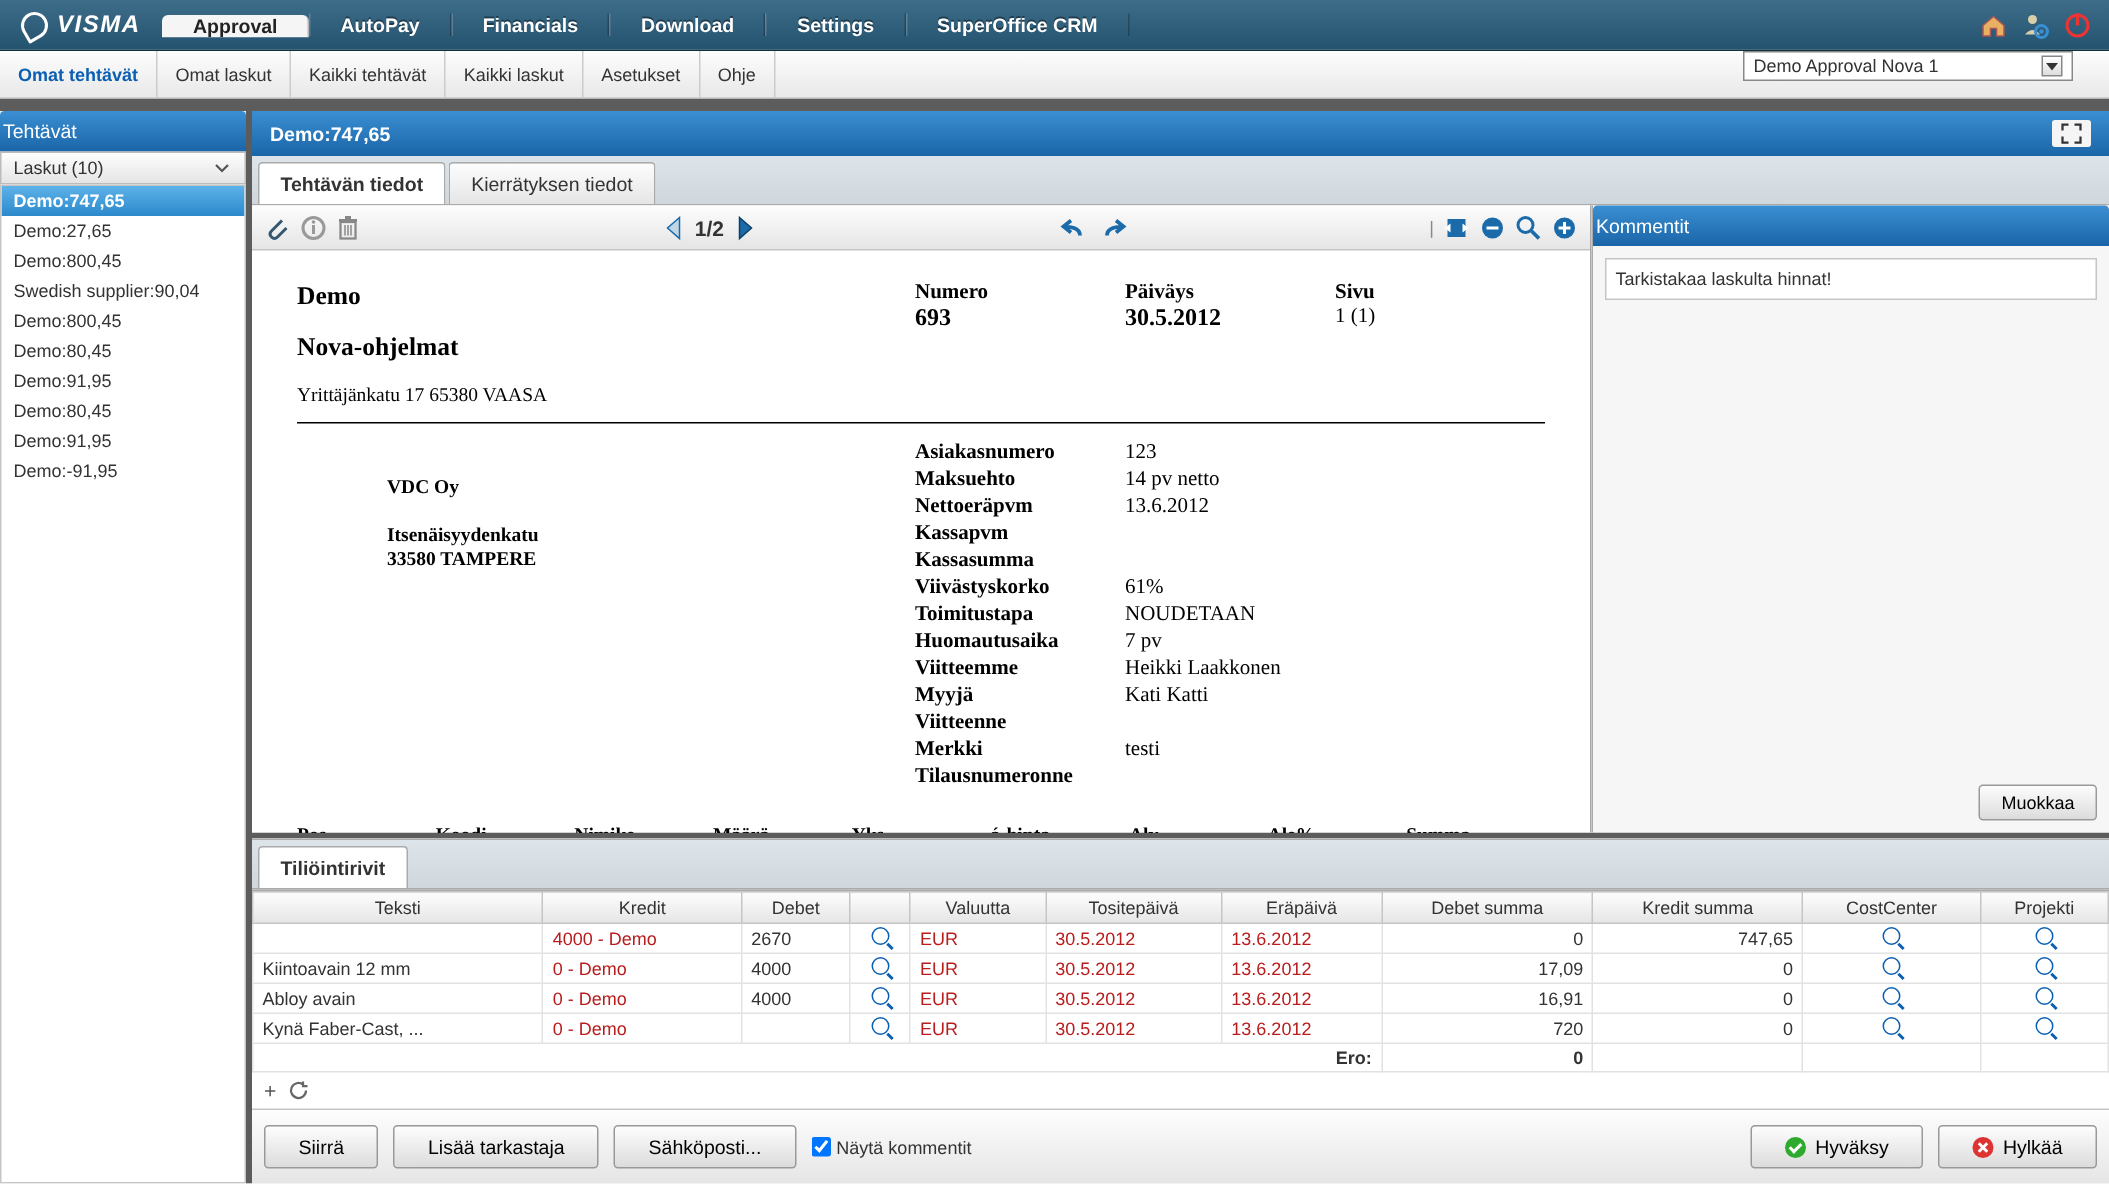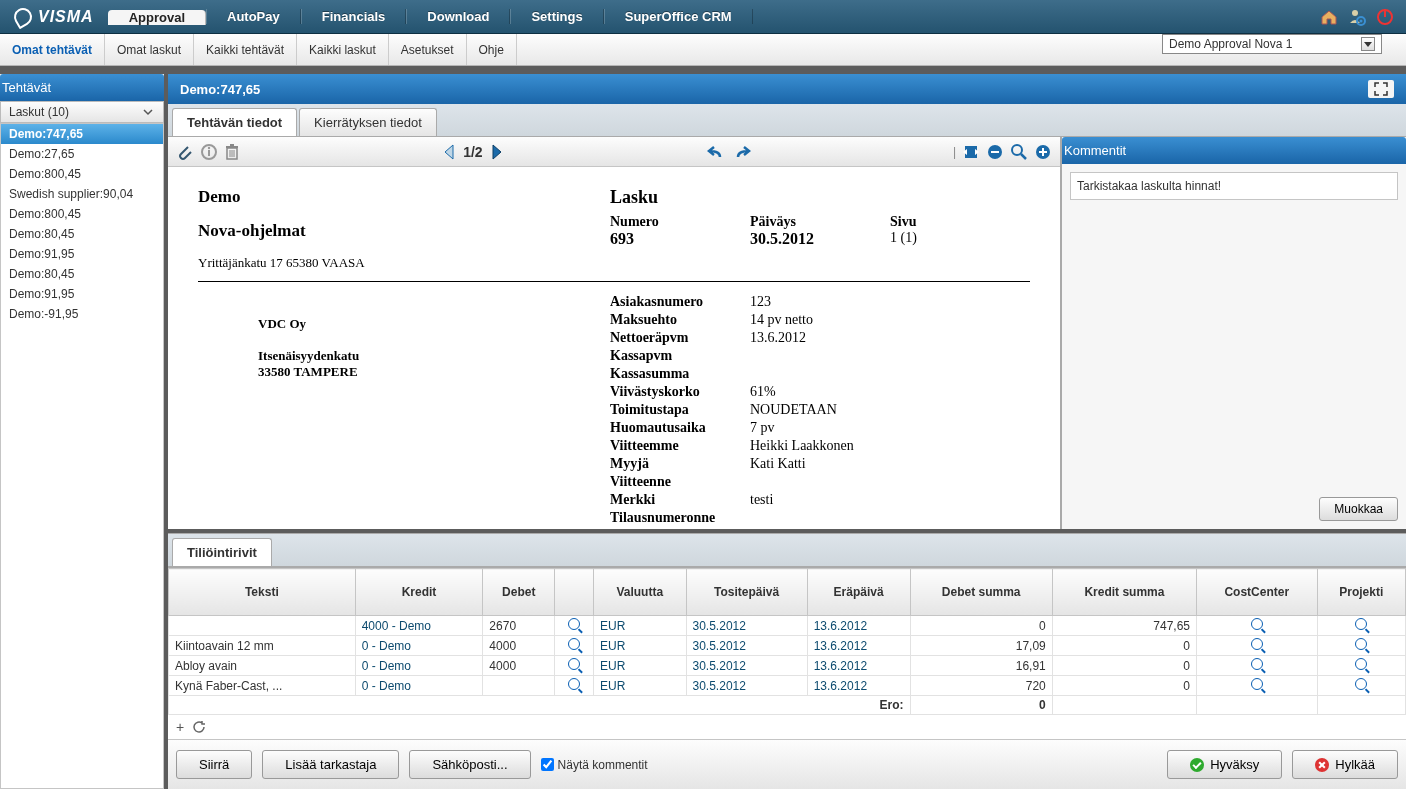--- a/index.html
+++ b/index.html
@@ -67,22 +67,22 @@
   
   .comments{width:345px;display:flex;flex-direction:column;background:#f6f6f6;border-left:1px solid #aaa}
   .cm-body{flex:1;padding:8px}
   .cm-box{background:#fff;border:1px solid #c5c5c5;padding:6px;font-size:12px}
   .btn{background:linear-gradient(#fdfdfd,#dcdcdc);border:1px solid #999;border-radius:3px;padding:4px 14px;cursor:pointer;font-size:12px}
   .cm-btnrow{text-align:right;padding:8px}
   
   .acct{background:#fff;display:flex;flex-direction:column}
   .grid-wrap{border-top:1px solid #aaa}
   table.grid{width:100%;border-collapse:collapse;font-size:12px}
-  .grid th{background:linear-gradient(#fdfdfd,#e5e5e5);border:1px solid #c5c5c5;padding:16px 6px;font-weight:bold;color:#333}
-  .grid td{border:1px solid #e2e2e2;padding:2px 6px;color:#0c4a6e;height:18px}
+  .grid th{background:linear-gradient(#fdfdfd,#e5e5e5);border:1px solid #c5c5c5;padding:3px 6px;font-weight:normal;color:#333}
+  .grid td{border:1px solid #e2e2e2;padding:2px 6px;color:#b91c1c;height:18px}
   .grid td.dark{color:#333}
   .grid td.right,.grid th.right{text-align:right}
   .mag{width:12px;height:12px;border:1.5px solid #0a5fb3;border-radius:50%;display:inline-block;position:relative}
   .mag:after{content:"";position:absolute;width:5px;height:1.5px;background:#0a5fb3;transform:rotate(45deg);bottom:-2px;right:-4px}
   .grid-ftr{display:flex;padding:4px 8px;gap:8px;color:#555;align-items:center}
   
   .footer{background:linear-gradient(#fdfdfd,#e5e5e5);padding:10px 8px;display:flex;align-items:center;gap:10px;border-top:1px solid #c5c5c5}
   .btn-big{padding:6px 22px;font-size:13px}
   .footer .sp{flex:1}
   .btn-ok{display:flex;align-items:center;gap:6px}
@@ -272,21 +272,20 @@
         </div>
 
         <div class="doc-body">
           <div class="inv-top">
             <div class="inv-left">
               <h3>Demo</h3>
               <h2>Nova-ohjelmat</h2>
               <div class="inv-addr">Yrittäjänkatu 17 65380  VAASA</div>
             </div>
             <div class="inv-right">
-              <h2>Lasku</h2>
               <div class="inv-cols">
                 <div class="inv-col">
                   <div class="inv-bold">Numero</div>
                   <div class="inv-bold" style="font-size:16px">693</div>
                 </div>
                 <div class="inv-col">
                   <div class="inv-bold">Päiväys</div>
                   <div class="inv-bold" style="font-size:16px">30.5.2012</div>
                 </div>
                 <div class="inv-col">

